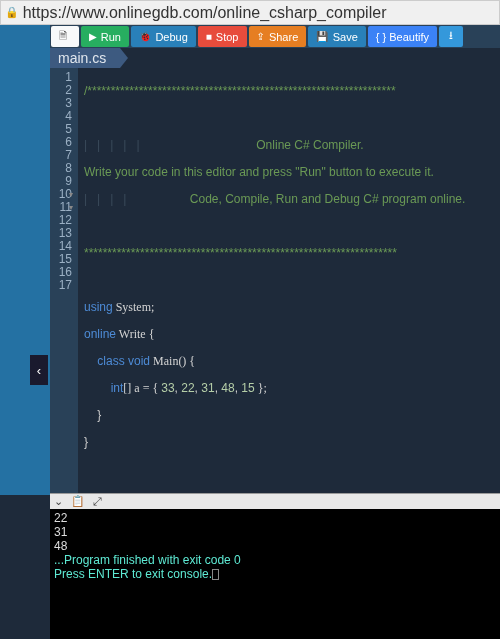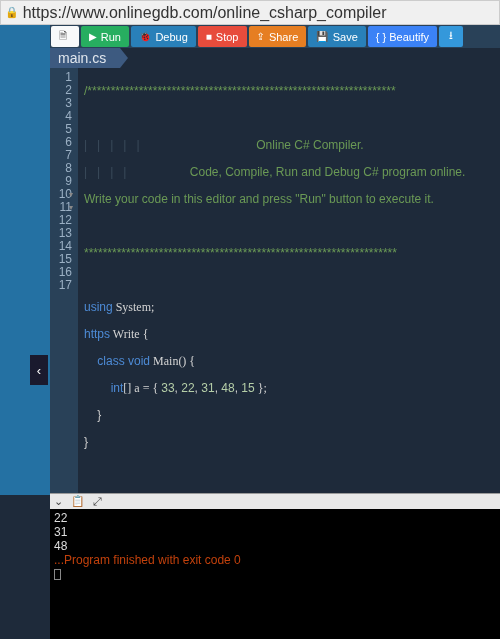--- a/index.html
+++ b/index.html
@@ -33,21 +33,21 @@
 .c-com { color:#6a9955; }
 .c-kw { color:#4d8bd6;margin-top:36px; }
 .c-kw2 { color:#c586c0; }
 .c-num { color:#b5cea8; }
 .c-ident { color:#d4d4d4;font-family:Liberation Serif, serif; }
 .ind { color:#3a4a5a; }
 .console-bar { height:16px; background:#e8e8e8; display:flex; align-items:center; padding:0 4px; gap:8px; border-top:1px solid #999; }
 .console-bar span { font-size:11px; color:#444; cursor:pointer; }
 .console { height:130px; background:#000; color:#ddd; font-family:Consolas,monospace; font-size:12px; padding:2px 4px; }
 .console div { line-height:14px; }
-.console .msg { color:#c2410c; }
+.console .msg { color:#5eead4; }
 .cursor-box { display:inline-block; width:7px; height:11px; border:1px solid #888; vertical-align:middle; }
 </style>
 </head>
 <body>
 
 <div class="addr-bar">
   <span class="lock">🔒</span>
   <input value="https://www.onlinegdb.com/online_csharp_compiler" style="">
 </div>
 
@@ -112,43 +112,43 @@
         <div>13</div>
         <div>14</div>
         <div>15</div>
         <div>16</div>
         <div>17</div>
     </div>
     <div class="code">
 <div><span class="c-com">/******************************************************************</span></div>
 <div><span class="c-com"></span></div>
 <div><span class="ind">|   |   |   |   |       </span><span class="c-com">                            Online C# Compiler.</span></div>
+<div><span class="c-com">Write your code in this editor and press "Run" button to execute it.</span></div>
 <div><span class="ind">|   |   |   |   </span><span class="c-com">                Code, Compile, Run and Debug C# program online.</span></div>
-<div><span class="c-com">Write your code in this editor and press "Run" button to execute it.</span></div>
 <div><span class="c-com"></span></div>
 <div><span class="c-com">*******************************************************************</span></div>
 <div></div>
 <div><span class="c-kw">using</span><span class="c-ident"> System;</span></div>
-<div><span class="c-kw">https</span><span class="c-ident"> Write {</span></div>
+<div><span class="c-kw">online</span><span class="c-ident"> Write {</span></div>
 <div><span class="ind">    </span><span class="c-kw">class</span> <span class="c-kw">void</span><span class="c-ident"> Main() {</span></div>
 <div><span class="ind">        </span><span class="c-kw">int</span><span class="c-ident">[] a = { </span><span class="c-num">33</span>, <span class="c-num">22</span>, <span class="c-num">31</span>, <span class="c-num">48</span>, <span class="c-num">15</span><span class="c-ident"> };</span></div>
 <div><span class="ind">    </span><span>}</span></div>
 <div><span>}</span></div>
 
     </div>
   </div>
 
   <div class="console-bar">
     <span>⌄</span>
     <span>📋</span>
     <span>⤢</span>
   </div>
 
   <div class="console">
     <div>22</div>
     <div>31</div>
     <div>48</div>
     <div></div>
     <div class="msg">...Program finished with exit code 0</div>
-    <div class="msg"><span class="cursor-box"></span></div>
+    <div class="msg"><span>Press ENTER to exit console.</span><span class="cursor-box"></span></div>
   </div>
 
 </div>
 
 </body></html>

